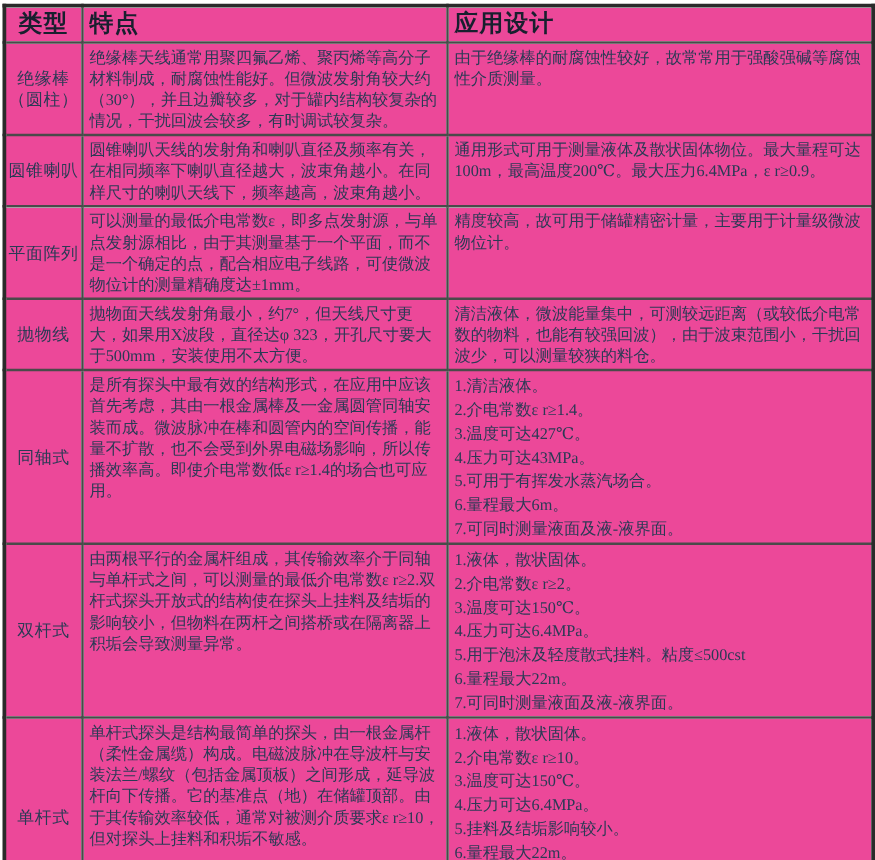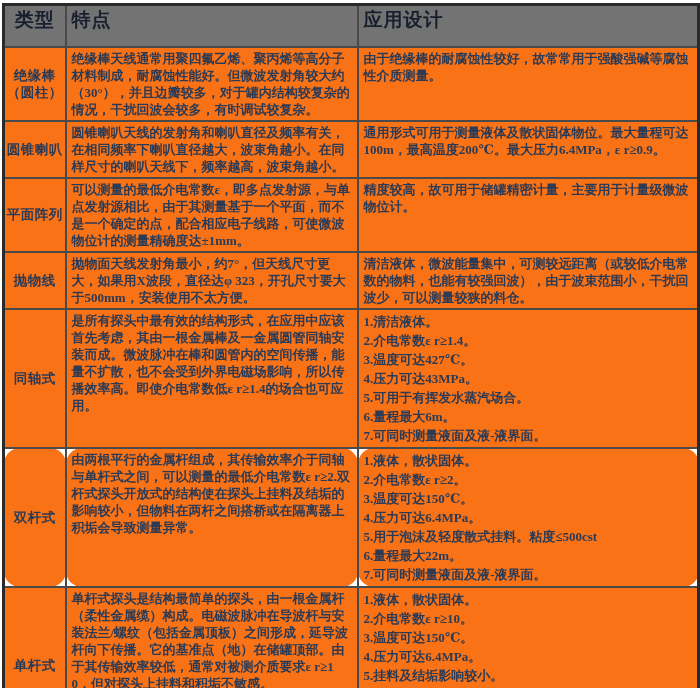--- a/index.html
+++ b/index.html
@@ -21,61 +21,60 @@
     width: 695px;
     border: 3px solid #2a2a2a;
   }
   .spec-table th, .spec-table td {
     border: 2px solid #4a4a4a;
     box-sizing: border-box;
     vertical-align: top;
     overflow: hidden;
   }
   .spec-table th {
-    background: #737373;
+    background: #ec4899;
     color: #181f2e;
     font-size: 19px;
     font-weight: bold;
     text-align: left;
     padding: 2px 5px 1px 5px;
-    height: 42px;
+    height: 29px;
     line-height: 24px;
     letter-spacing: 1px;
   }
   .spec-table th.col-type {
     text-align: center;
     padding: 2px 1px 1px 1px;
   }
   .spec-table td {
-    background: #f97316;
+    background: #ec4899;
     color: #2b3a55;
     font-size: 13px;
     line-height: 17px;
     padding: 2px 4px 2px 5px;
     white-space: pre-line;
     word-break: break-all;
-    font-weight: bold;
   }
   .spec-table td.type-cell {
     text-align: center;
     vertical-align: middle;
     font-size: 13.5px;
     padding: 0 1px;
     letter-spacing: 0.5px;
   }
   .spec-table td.list-cell {
     line-height: 19px;
     padding-top: 2px;
   }
   tr.r1 td { height: 70px; }
   tr.r2 td { height: 48px; }
   tr.r3 td { height: 65px; }
   tr.r4 td { height: 52px; }
   tr.r5 td { height: 133px; }
-  tr.r6 td { height: 132px; border-radius: 16px; }
+  tr.r6 td { height: 132px; }
   tr.r7 td { height: 152px; }
 </style>
 </head>
 <body>
 
 <div class="doc">
   <table class="spec-table">
     <colgroup>
       <col style="width:62px">
       <col style="width:292px">

